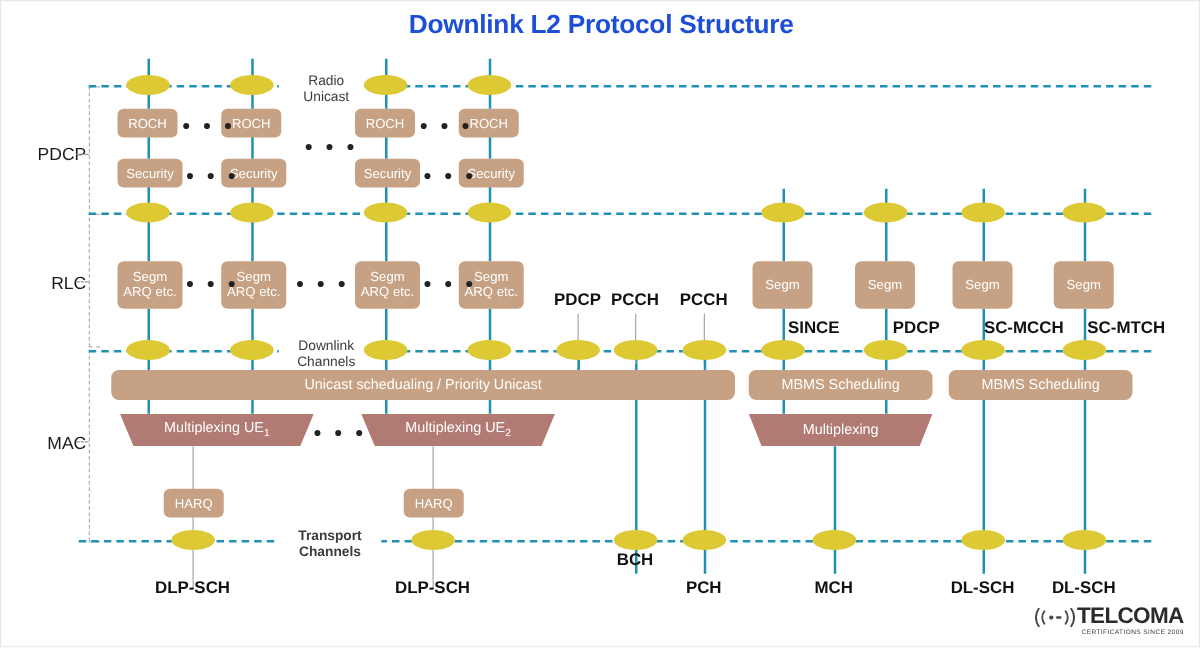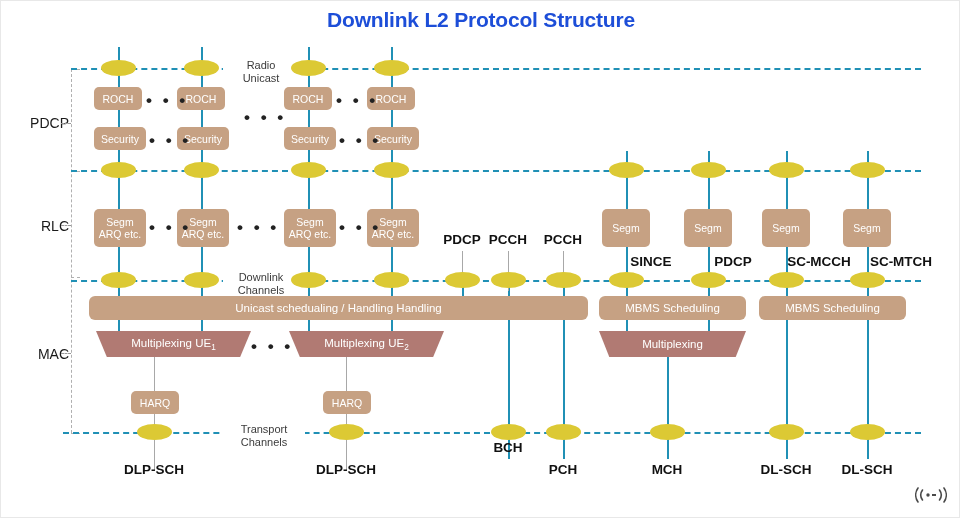--- a/index.html
+++ b/index.html
@@ -350,21 +350,21 @@
   <div class="sap" style="left:290px; top:271px; width:35px; height:16px;"></div>
   <div class="sap" style="left:373px; top:271px; width:35px; height:16px;"></div>
   <div class="sap" style="left:444px; top:271px; width:35px; height:16px;"></div>
   <div class="sap" style="left:490px; top:271px; width:35px; height:16px;"></div>
   <div class="sap" style="left:545px; top:271px; width:35px; height:16px;"></div>
   <div class="sap" style="left:608px; top:271px; width:35px; height:16px;"></div>
   <div class="sap" style="left:690px; top:271px; width:35px; height:16px;"></div>
   <div class="sap" style="left:768px; top:271px; width:35px; height:16px;"></div>
   <div class="sap" style="left:849px; top:271px; width:35px; height:16px;"></div>
 
-  <div class="box wide-bar" style="left:88px; top:295px; width:499px; height:24px;">Unicast schedualing / Handling Handling</div>
+  <div class="box wide-bar" style="left:88px; top:295px; width:499px; height:24px;">Unicast schedualing / Priority Unicast</div>
   <div class="box wide-bar" style="left:598px; top:295px; width:147px; height:24px;">MBMS Scheduling</div>
   <div class="box wide-bar" style="left:758px; top:295px; width:147px; height:24px;">MBMS Scheduling</div>
 
   <div class="trap" style="left:95px; top:330px; width:155px; height:26px;">
     <span>
       <span>Multiplexing UE</span><sub>1</sub>
     </span>
   </div>
   <div class="trap" style="left:288px; top:330px; width:155px; height:26px;">
     <span>
@@ -374,21 +374,21 @@
   <div class="trap" style="left:598px; top:330px; width:147px; height:26px;">
     <span>Multiplexing</span>
   </div>
 
   <div class="dots" style="left:250px; top:341px;">• • •</div>
 
   <div class="box" style="left:130px; top:390px; width:48px; height:23px;">HARQ</div>
   <div class="box" style="left:322px; top:390px; width:48px; height:23px;">HARQ</div>
 
   <div class="iface-line" style="left:62px; top:431px; width:858px;"></div>
-  <div class="iface-label" style="left:222px; top:422px; width:76px;">
+  <div class="iface-label" style="left:222px; top:422px; width:76px;font-weight:bold;">
     <span>Transport</span><br>
     <span>Channels</span>
   </div>
   <div class="sap" style="left:136px; top:423px; width:35px; height:16px;"></div>
   <div class="sap" style="left:328px; top:423px; width:35px; height:16px;"></div>
   <div class="sap" style="left:490px; top:423px; width:35px; height:16px;"></div>
   <div class="sap" style="left:545px; top:423px; width:35px; height:16px;"></div>
   <div class="sap" style="left:649px; top:423px; width:35px; height:16px;"></div>
   <div class="sap" style="left:768px; top:423px; width:35px; height:16px;"></div>
   <div class="sap" style="left:849px; top:423px; width:35px; height:16px;"></div>
@@ -407,15 +407,19 @@
         <g fill="none" stroke="#4a4a4a" stroke-width="1.6" stroke-linecap="round">
           <path d="M3 3 A12 12 0 0 0 3 17"></path>
           <path d="M7.5 5 A8.5 8.5 0 0 0 7.5 15"></path>
           <path d="M29 3 A12 12 0 0 1 29 17"></path>
           <path d="M24.5 5 A8.5 8.5 0 0 1 24.5 15"></path>
         </g>
         <circle cx="13" cy="10" r="1.7" fill="#4a4a4a"></circle>
         <rect x="17" y="9" width="4" height="2" fill="#4a4a4a"></rect>
       </svg>
     </span>
+    <span>
+      <span class="logo-text">TELCOMA</span>
+      <span class="logo-sub">CERTIFICATIONS SINCE 2009</span>
+    </span>
   </div>
 
 </div>
 
 </body></html>

